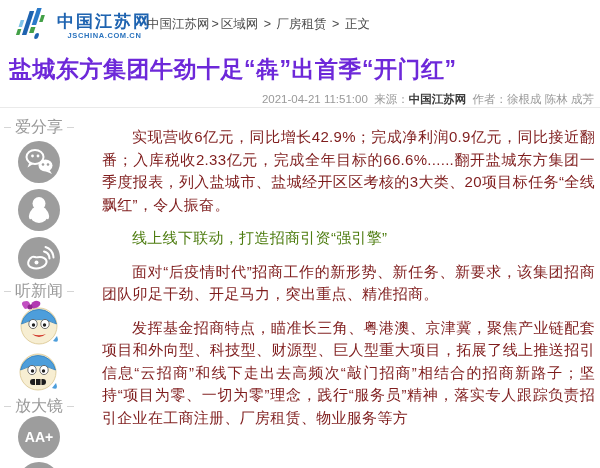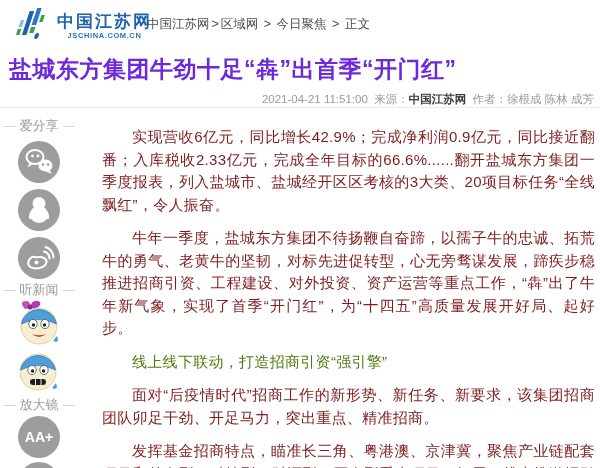--- a/index.html
+++ b/index.html
@@ -22,21 +22,21 @@
   
   .title { position:absolute; left:9px; top:54px; width:585px; font-size:23px; font-weight:bold;
     color:#6d28d9; letter-spacing:0.5px; white-space:nowrap; }
   .meta { position:absolute; right:6px; top:92px; font-size:11.5px; color:#999; }
   .meta b { color:#3a3a3a; font-weight:bold; }
   .divider { position:absolute; left:0; top:107px; width:600px; border-top:1px solid #eaeaea; }
 
   
   .side { position:absolute; left:0; top:0; width:78px; height:468px; }
   .side-label { position:absolute; left:0; width:78px; display:flex; align-items:center;
-    font-size:13px; color:#9a9a9a; }
+    font-size:16px; color:#9a9a9a; }
   .side-label::before,.side-label::after { content:""; flex:1; border-top:1px solid #d5d5d5; margin:0 4px; }
   .circ { position:absolute; left:18px; width:42px; height:42px; border-radius:50%;
     background:#9d9d9d; display:flex; align-items:center; justify-content:center; cursor:pointer; }
   .mascot { position:absolute; left:15px; width:46px; height:48px; cursor:pointer; }
   .aaplus { color:#fff; font-size:14px; font-weight:bold; letter-spacing:0;text-align:center; }
 
   
   .main { position:absolute; left:102px; top:108px; width:493px; height:360px; overflow:hidden;
     padding-top:18px; }
   .main p { font-size:15px; line-height:22.5px; color:#7f1d1d; text-indent:2em;
@@ -60,21 +60,21 @@
           <rect x="31" y="8" width="3.5" height="7" fill="#43a047"></rect>
           <rect x="31" y="26" width="4" height="6" rx="2" fill="#1e63b0"></rect>
         </g>
       </svg>
       <div class="logo-txt">
         <span class="logo-cn">中国江苏网</span>
         <span class="logo-en">JSCHINA.COM.CN</span>
       </div>
     </div>
     <div class="crumbs">
-      <span class="crumb">中国江苏网</span><span class="crumb-sep">&gt;</span><span class="crumb">区域网</span> <span class="crumb-sep">&gt;</span> <span class="crumb">今日聚焦</span> <span class="crumb-sep">&gt;</span> <span class="crumb">正文</span>
+      <span class="crumb">中国江苏网</span><span class="crumb-sep">&gt;</span><span class="crumb">区域网</span> <span class="crumb-sep">&gt;</span> <span class="crumb">厂房租赁</span> <span class="crumb-sep">&gt;</span> <span class="crumb">正文</span>
     </div>
   </div>
 
   <h1 class="title">盐城东方集团牛劲十足“犇”出首季“开门红”</h1>
   <div class="meta">
     <span>2021-04-21 11:51:00</span>&nbsp;
     <span>来源：</span><b>中国江苏网</b>&nbsp;
     <span>作者：</span><span>徐根成 陈林 成芳</span>
   </div>
   <div class="divider"></div>
@@ -152,19 +152,18 @@
 
     <div class="circ" style="top:416px">
       <span class="aaplus">AA+</span>
     </div>
 
     <div class="circ" style="top:462px"></div>
   </div>
 
   <div class="main">
     <p>实现营收6亿元，同比增长42.9%；完成净利润0.9亿元，同比接近翻番；入库税收2.33亿元，完成全年目标的66.6%......翻开盐城东方集团一季度报表，列入盐城市、盐城经开区区考核的3大类、20项目标任务“全线飘红”，令人振奋。</p>
-    <p>牛年一季度，盐城东方集团不待扬鞭自奋蹄，以孺子牛的忠诚、拓荒牛的勇气、老黄牛的坚韧，对标先进促转型，心无旁骛谋发展，蹄疾步稳推进招商引资、工程建设、对外投资、资产运营等重点工作，“犇”出了牛年新气象，实现了首季“开门红”，为“十四五”高质量发展开好局、起好步。</p>
     <p class="subhead">线上线下联动，打造招商引资“强引擎”</p>
     <p>面对“后疫情时代”招商工作的新形势、新任务、新要求，该集团招商团队卯足干劲、开足马力，突出重点、精准招商。</p>
     <p>发挥基金招商特点，瞄准长三角、粤港澳、京津冀，聚焦产业链配套项目和外向型、科技型、财源型、巨人型重大项目，拓展了线上推送招引信息“云招商”和线下走出去高频次“敲门招商”相结合的招商新路子；坚持“项目为零、一切为零”理念，践行“服务员”精神，落实专人跟踪负责招引企业在工商注册、厂房租赁、物业服务等方</p>
   </div>
 
 </div>
 
 </body></html>

